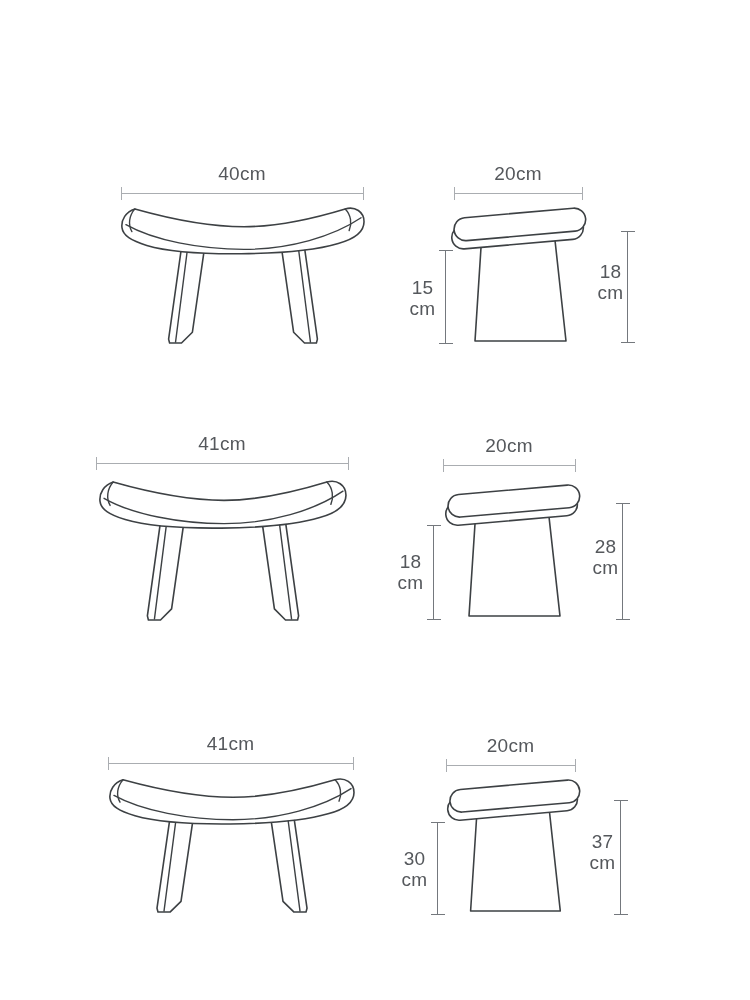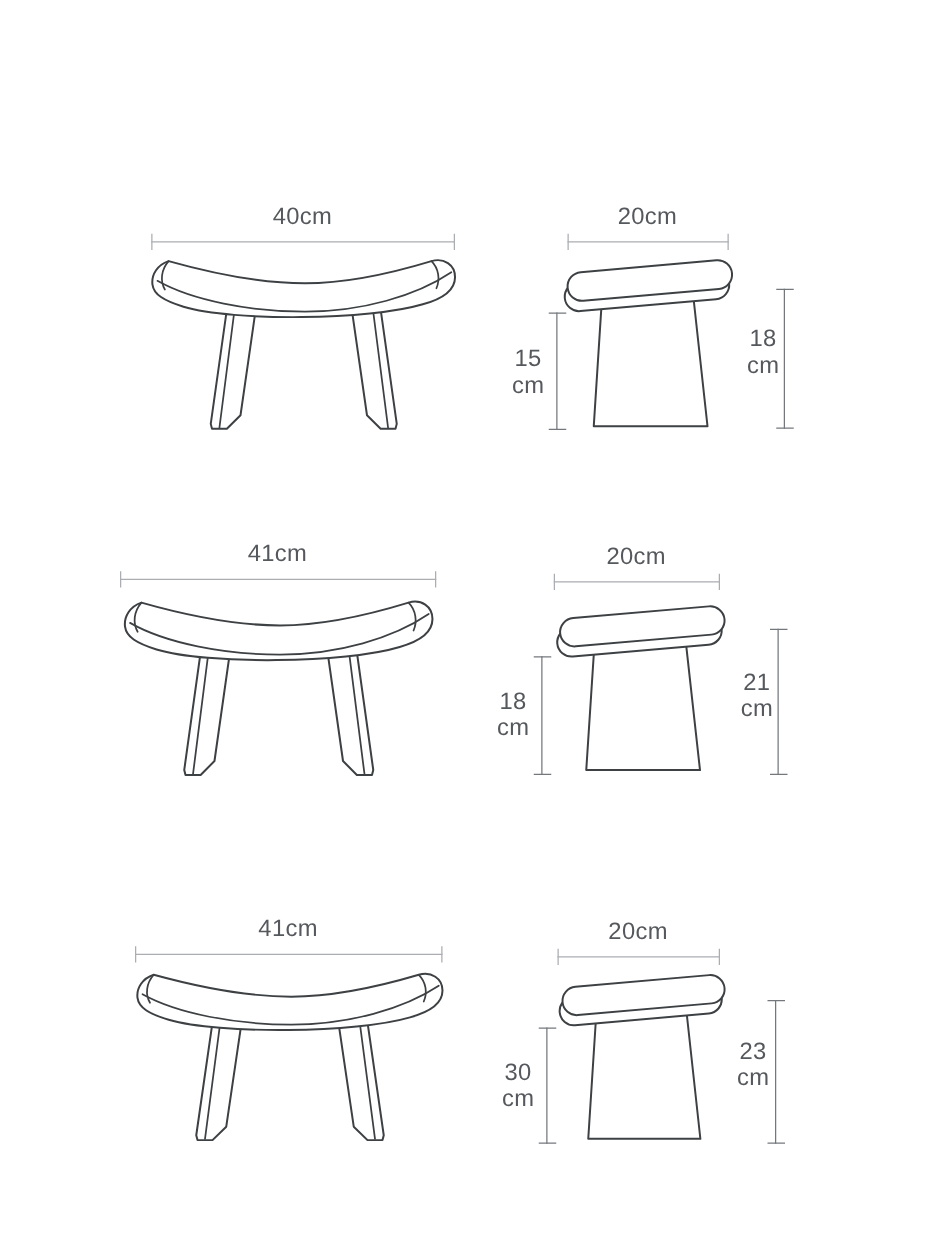--- a/index.html
+++ b/index.html
@@ -134,21 +134,21 @@
     <div class="vlabel" style="left:386px;top:551px;width:48px;">
       <span>18</span>
       <span>cm</span>
     </div>
     <div class="vdim" style="left:615px;top:503px;height:117px;">
         <i class="bar"></i>
         <i class="t1"></i>
         <i class="t2"></i>
       </div>
     <div class="vlabel" style="left:581px;top:536px;width:48px;">
-      <span>21</span>
+      <span>28</span>
       <span>cm</span>
     </div>
   </div>
 
   <div>
     <div class="hlabel" style="left:107px;top:733px;width:246px;">41cm</div>
     <div class="hdim" style="left:107px;top:757px;width:246px;">
         <i class="bar"></i>
         <i class="t1"></i>
         <i class="t2"></i>
@@ -187,18 +187,18 @@
     <div class="vlabel" style="left:390px;top:848px;width:48px;">
       <span>30</span>
       <span>cm</span>
     </div>
     <div class="vdim" style="left:613px;top:800px;height:115px;">
         <i class="bar"></i>
         <i class="t1"></i>
         <i class="t2"></i>
       </div>
     <div class="vlabel" style="left:578px;top:831px;width:48px;">
-      <span>23</span>
+      <span>37</span>
       <span>cm</span>
     </div>
   </div>
 
 </div>
 
 </body></html>

